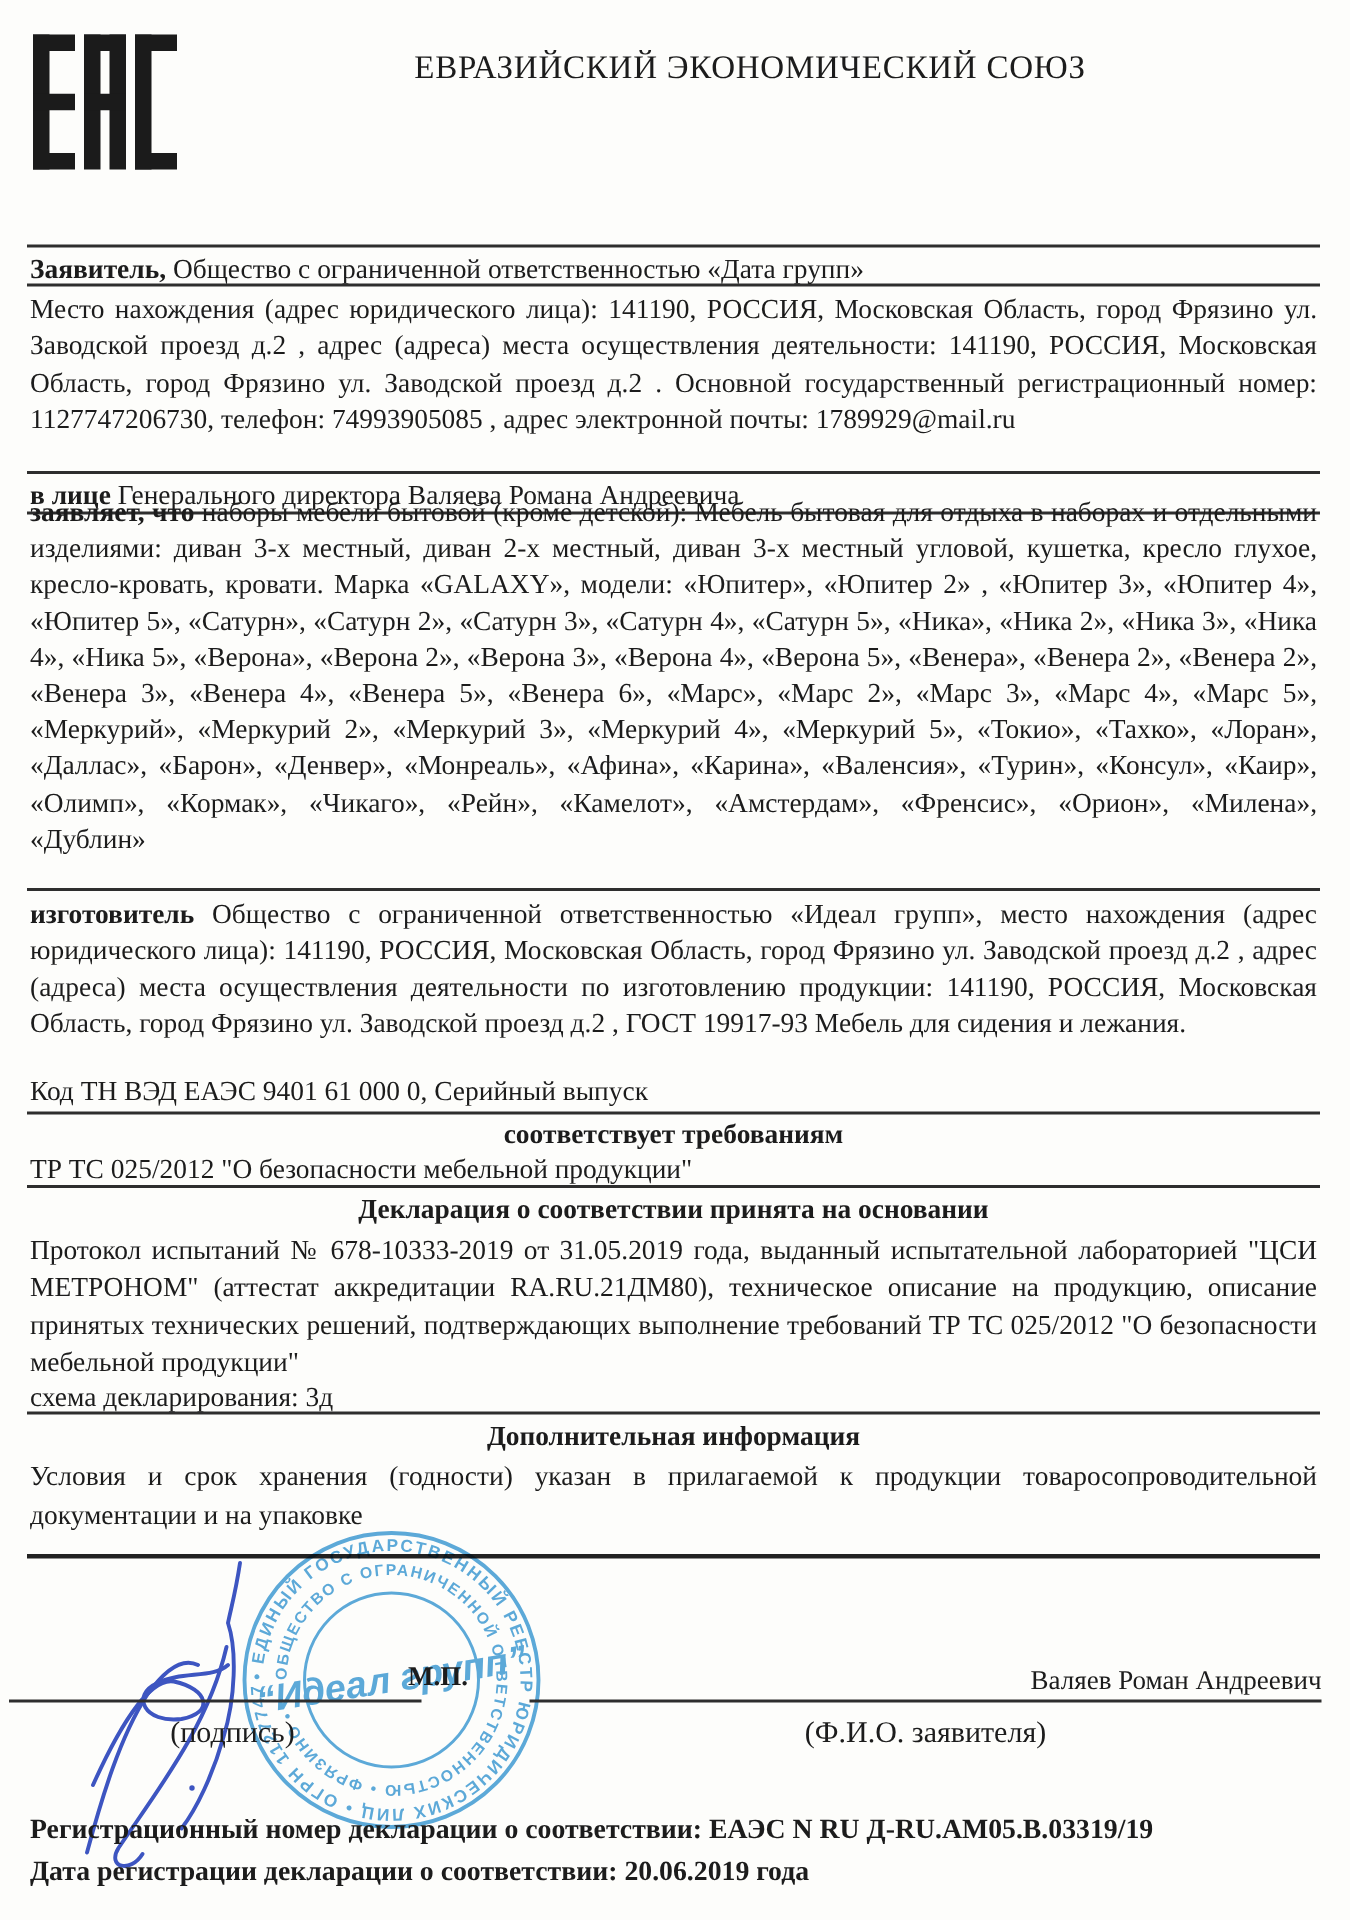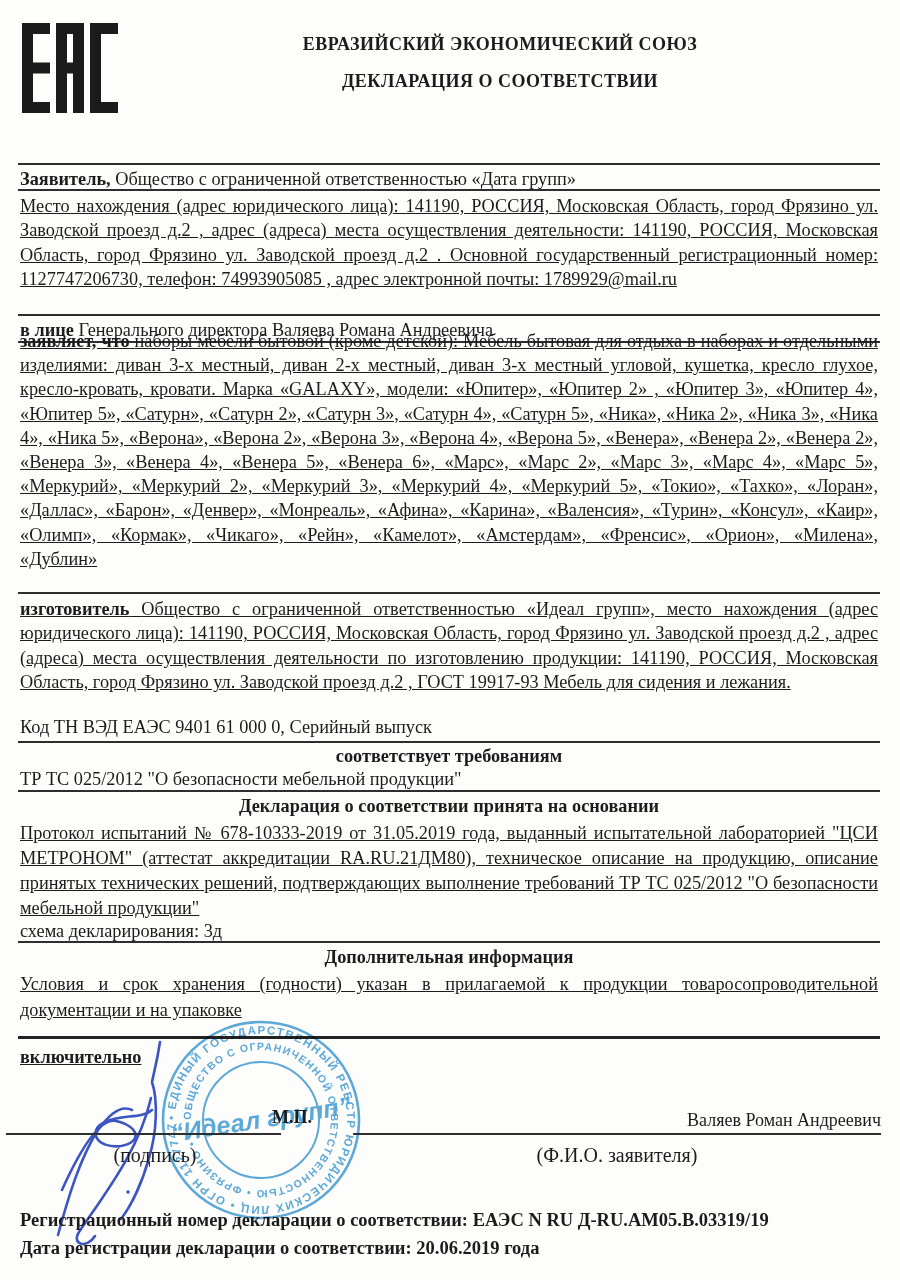--- a/index.html
+++ b/index.html
@@ -1,23 +1,23 @@
 <!DOCTYPE html>
 <html><head>
 <meta charset="utf-8">
 <style>
   html,body{margin:0;padding:0;}
   body{width:900px;height:1280px;position:relative;background:#fdfdfb;font-family:"Liberation Serif","DejaVu Serif",serif;color:#1c1c1c;overflow:hidden;}
   .abs{position:absolute;}
   .hr{position:absolute;left:18px;width:862px;height:2px;background:#2e2e2e;}
   .hr.thick{height:3px;background:#222;}
-  .para{position:absolute;left:20px;width:858px;font-size:18.3px;line-height:24.2px;text-align:justify;text-decoration:underline;}
+  .para{position:absolute;left:20px;width:858px;font-size:18.3px;line-height:24.2px;text-align:justify;}
   .row{position:absolute;left:20px;width:858px;font-size:18.3px;line-height:22px;text-align:left;white-space:nowrap;}
   b,.b{font-weight:bold;text-align:center;}
-  .title{position:absolute;left:120px;top:26px;width:760px;text-align:center;font-weight:bold;font-size:18px;line-height:37px;letter-spacing:.5px;}
+  .title{position:absolute;left:120px;top:26px;width:760px;text-align:center;font-weight:normal;font-size:22px;line-height:37px;letter-spacing:.5px;}
   .justlast{text-align:justify;}
   .justlast .jline{text-align-last:justify;}
   .sigline{position:absolute;height:2px;background:#2e2e2e;top:1133px;}
   .cap{position:absolute;font-size:20px;}
   .footer{position:absolute;left:20px;width:870px;font-weight:bold;font-size:18.5px;white-space:nowrap;}
   .stamp{position:absolute;left:131px;top:990px;width:260px;height:260px;mix-blend-mode:multiply;opacity:.92;}
   .sig{position:absolute;left:0;top:0;width:900px;height:1280px;mix-blend-mode:multiply;pointer-events:none;}
   .stamp text{font-family:"Liberation Sans","DejaVu Sans",sans-serif;}
 </style>
 </head>
@@ -34,21 +34,20 @@
     <rect x="34" y="0" width="28" height="11"></rect>
       <rect x="34" y="39.5" width="28" height="11"></rect>
     <rect x="68" y="0" width="11" height="90"></rect>
       <rect x="68" y="0" width="28" height="11"></rect>
     <rect x="68" y="79" width="28" height="11"></rect>
   </g>
 </svg>
 
 <div class="title">
   <div>ЕВРАЗИЙСКИЙ ЭКОНОМИЧЕСКИЙ СОЮЗ</div>
-  <div>ДЕКЛАРАЦИЯ О СООТВЕТСТВИИ</div>
 </div>
 
 <div class="hr" style="top:163px"></div>
 <div class="hr" style="top:189px"></div>
 <div class="hr" style="top:314px"></div>
 <div class="hr" style="top:341px"></div>
 <div class="hr" style="top:592px"></div>
 <div class="hr" style="top:741px"></div>
 <div class="hr" style="top:790px"></div>
 <div class="hr" style="top:941px"></div>
@@ -82,21 +81,20 @@
 <div class="row" style="top:768px">ТР ТС 025/2012 "О безопасности мебельной продукции"</div>
 
 <div class="row b" style="top:795px">Декларация о соответствии принята на основании</div>
 <div class="para" style="top:821px;line-height:25px">Протокол испытаний № 678-10333-2019 от 31.05.2019 года, выданный испытательной лабораторией "ЦСИ МЕТРОНОМ" (аттестат аккредитации RA.RU.21ДМ80), техническое описание на продукцию, описание принятых технических решений, подтверждающих выполнение требований ТР ТС 025/2012 "О безопасности мебельной продукции"</div>
 <div class="row" style="top:920px">схема декларирования: 3д</div>
 
 <div class="row b" style="top:946px">Дополнительная информация</div>
 <div class="para" style="top:971px;line-height:26px">Условия и срок хранения (годности) указан в прилагаемой к продукции товаросопроводительной документации и на упаковке</div>
 
 <div class="para b justlast" style="top:1044px;line-height:27px">
-  <div>включительно</div>
 </div>
 
 <svg class="stamp" viewBox="0 0 260 260">
   <g fill="none" stroke="#4fa3d9">
     <circle cx="130" cy="130" r="98" stroke-width="2.6"></circle>
     <circle cx="130" cy="130" r="58" stroke-width="2"></circle>
   </g>
   <defs>
     <path id="ringOuter" d="M 44,130 A 86,86 0 1 1 216,130 A 86,86 0 1 1 44,130"></path>
     <path id="ringInner" d="M 60,130 A 70,70 0 1 1 200,130 A 70,70 0 1 1 60,130"></path>

